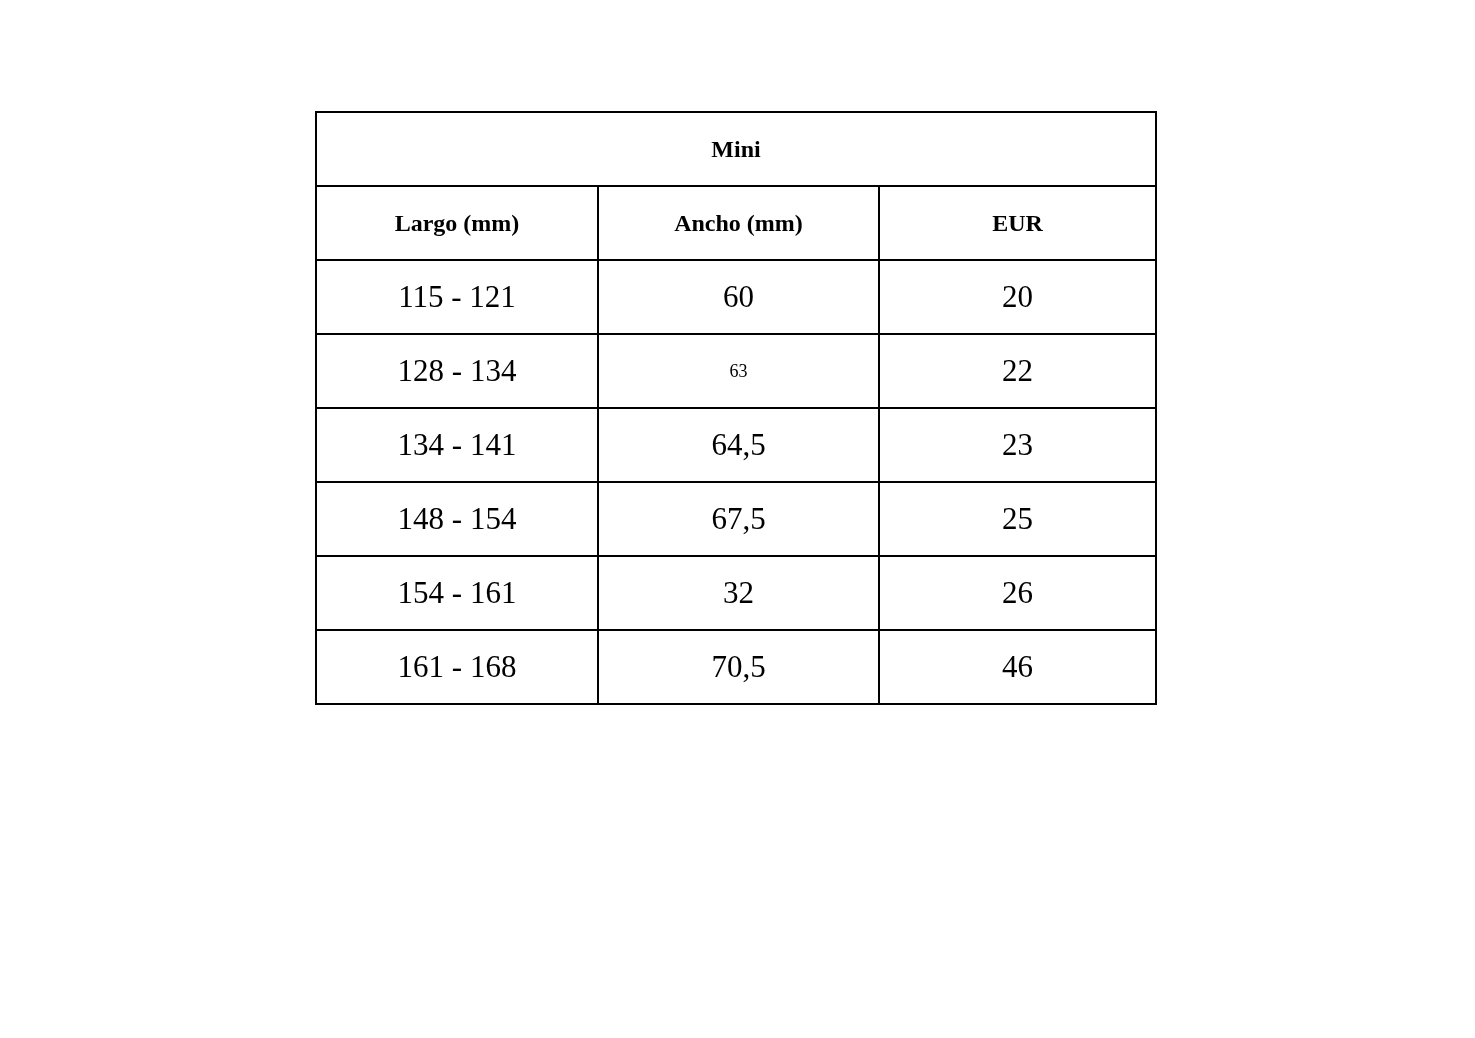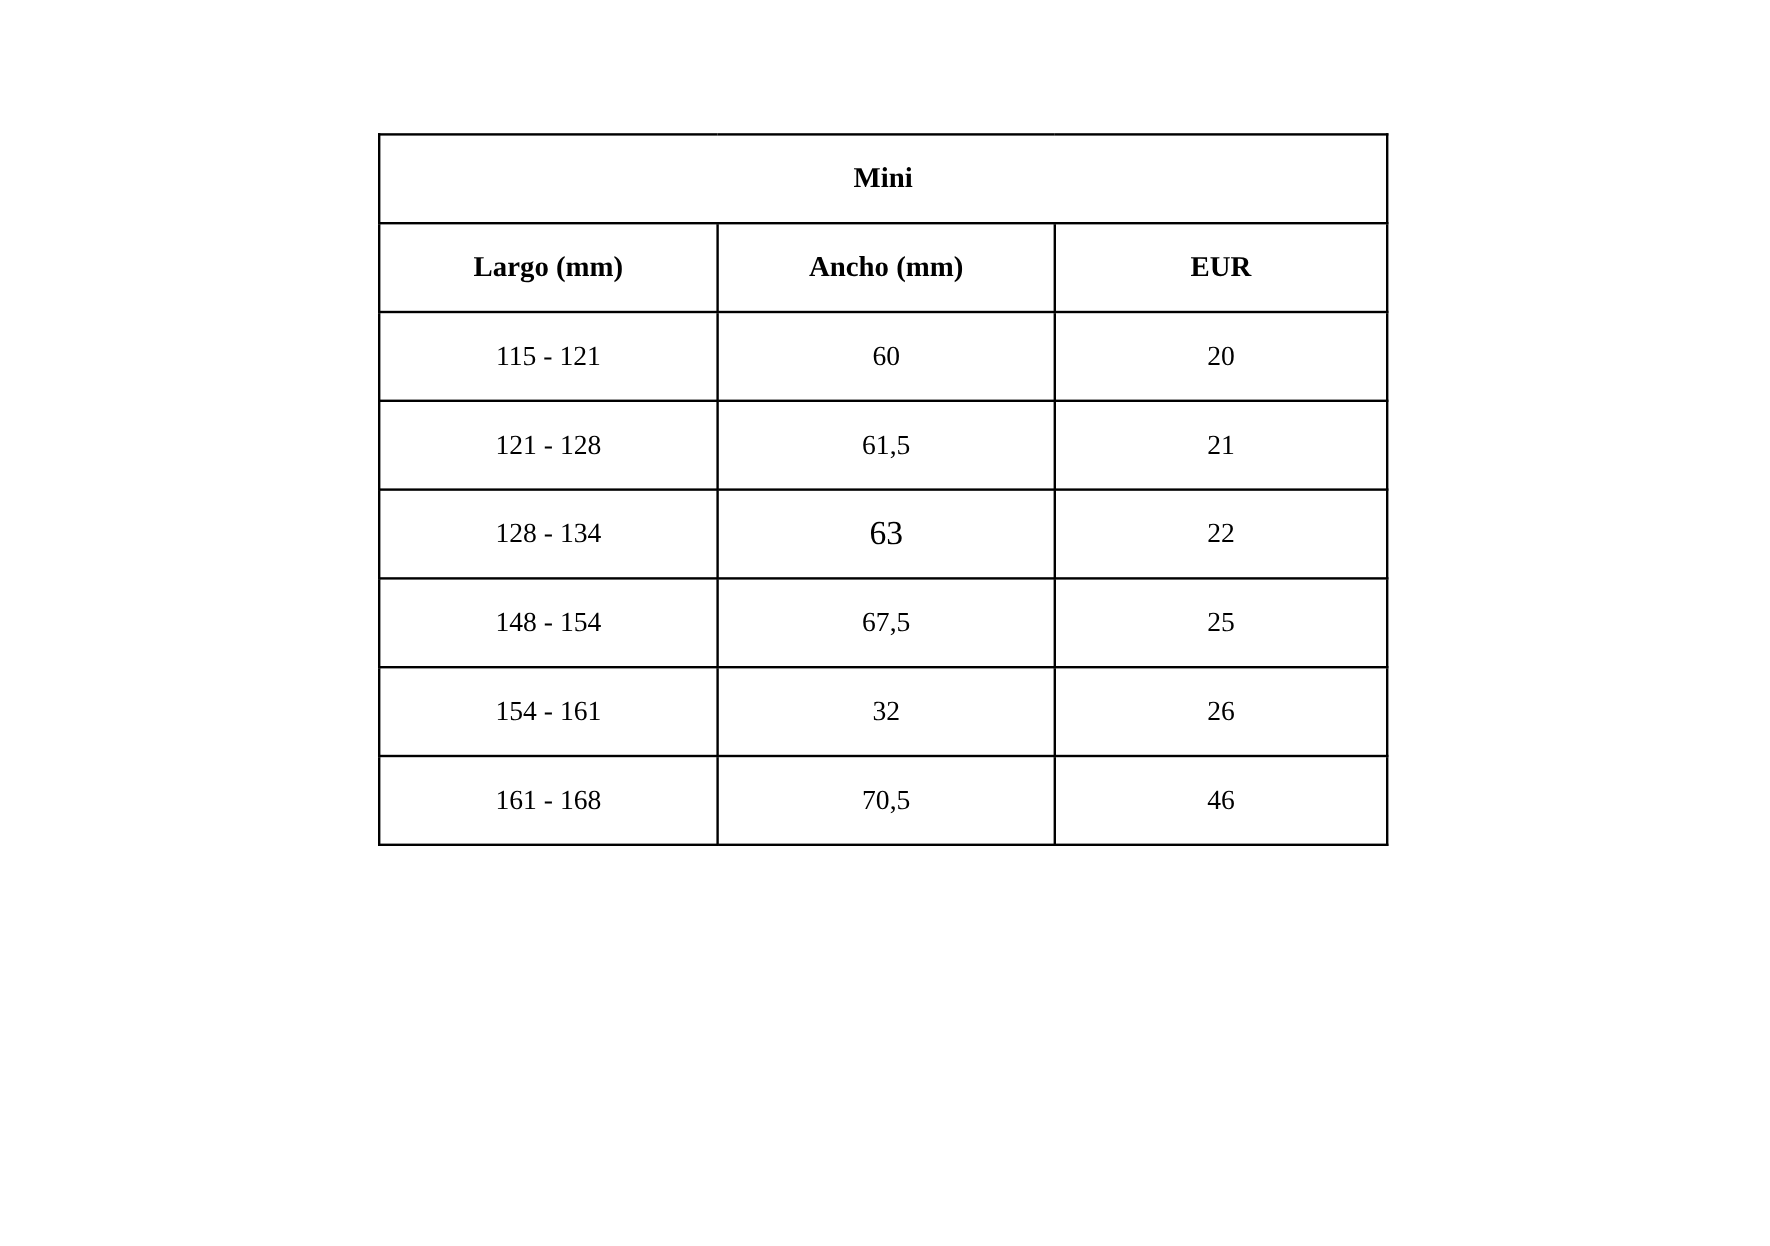--- a/index.html
+++ b/index.html
@@ -27,21 +27,21 @@
     left: 315px;
     top: 111px;
     width: 840px;
     border-collapse: collapse;
     table-layout: fixed;
   }
   .size-table td {
     border: 2px solid #000000;
     text-align: center;
     vertical-align: middle;
-    font-size: 23px;
+    font-size: 31px;
     font-family: "Liberation Serif", serif;
   }
   .size-table col.c-largo { width: 282px; }
   .size-table col.c-ancho { width: 281px; }
   .size-table col.c-eur   { width: 277px; }
 
   td.title-cell {
     font-weight: bold;
     font-size: 24px;
     height: 70px;
@@ -49,21 +49,21 @@
   tr.header-row td {
     font-weight: bold;
     font-size: 24px;
     height: 70px;
   }
   tr.data-row td {
     height: 70px;
     font-weight: normal;
   }
   td.emph {
-    font-size: 28px;
+    font-size: 18px;
   }
 </style>
 </head>
 <body>
 
 <div class="page">
   <table class="size-table">
     <colgroup>
       <col class="c-largo">
       <col class="c-ancho">
@@ -77,28 +77,28 @@
         <td>Largo (mm)</td>
         <td>Ancho (mm)</td>
         <td>EUR</td>
       </tr>
       <tr class="data-row">
         <td>115 - 121</td>
         <td>60</td>
         <td>20</td>
       </tr>
       <tr class="data-row">
-        <td>121 - 128</td>
-        <td>61,5</td>
-        <td>21</td>
-      </tr>
-      <tr class="data-row">
         <td>128 - 134</td>
         <td class="emph">63</td>
         <td>22</td>
+      </tr>
+      <tr class="data-row">
+        <td>134 - 141</td>
+        <td>64,5</td>
+        <td>23</td>
       </tr>
       <tr class="data-row">
         <td>148 - 154</td>
         <td>67,5</td>
         <td>25</td>
       </tr>
       <tr class="data-row">
         <td>154 - 161</td>
         <td>32</td>
         <td>26</td>

